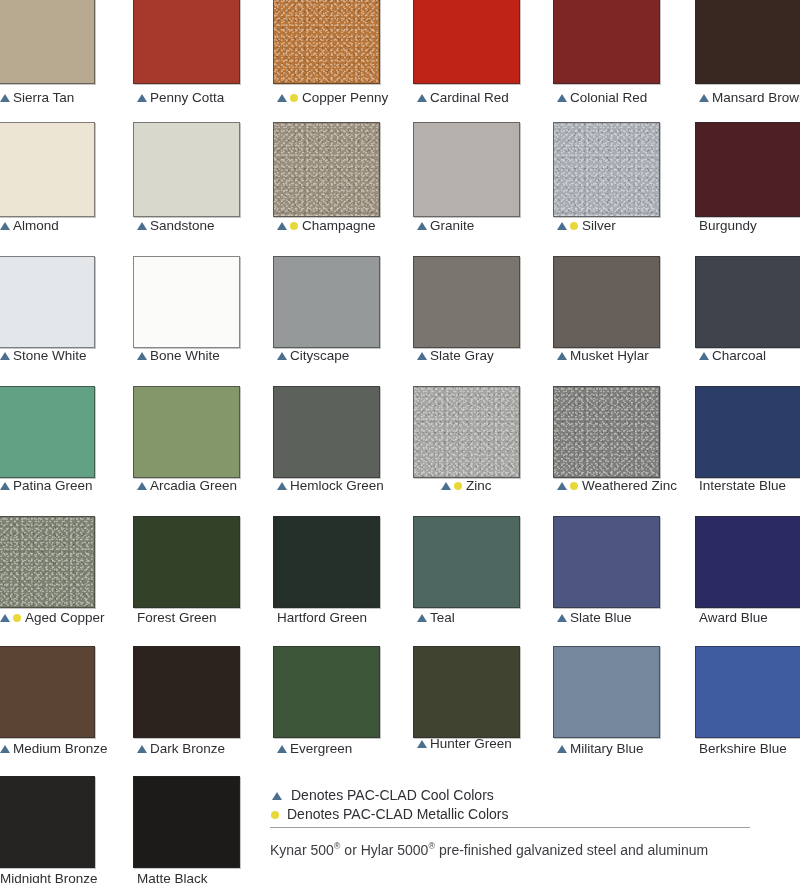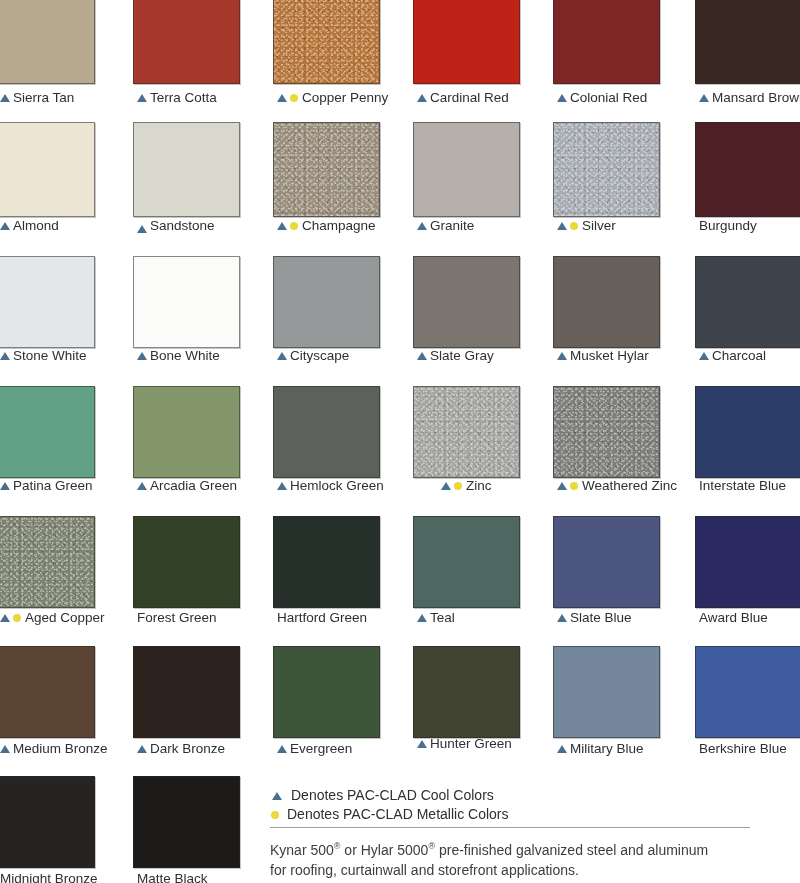--- a/index.html
+++ b/index.html
@@ -137,21 +137,21 @@
       <span class="marker-cool"></span>
       <span class="txt">Sierra Tan</span>
     </div>
     <div class="swatch-cell" style="left: 133px; top: -8px; width: 107px; height: 92px;">
       <div class="swatch" style="width: 107px; height: 92px; background: rgb(167, 57, 44);">
         <div class="grain"></div>
       </div>
     </div>
     <div class="swatch-label" style="left: 137px; top: 90px;">
       <span class="marker-cool"></span>
-      <span class="txt">Terra Cotta</span>
+      <span class="txt">Penny Cotta</span>
     </div>
     <div class="swatch-cell" style="left: 273px; top: -8px; width: 107px; height: 92px;">
       <div class="swatch metallic" style="width: 107px; height: 92px; background: rgb(184, 118, 58);">
         <div class="grain"></div>
       </div>
     </div>
     <div class="swatch-label" style="left: 277px; top: 90px;">
       <span class="marker-cool"></span>
       <span class="marker-metallic"></span>
       <span class="txt">Copper Penny</span>
@@ -190,21 +190,21 @@
     </div>
     <div class="swatch-label" style="left: 0px; top: 218px; align-items: center;">
       <span class="marker-cool"></span>
       <span class="txt">Almond</span>
     </div>
     <div class="swatch-cell" style="left: 133px; top: 122px; width: 107px; height: 95px;">
       <div class="swatch" style="width: 107px; height: 95px; background: rgb(216, 217, 204);">
         <div class="grain"></div>
       </div>
     </div>
-    <div class="swatch-label" style="left: 137px; top: 218px; align-items: flex-end;">
+    <div class="swatch-label" style="left: 137px; top: 218px;">
       <span class="marker-cool"></span>
       <span class="txt">Sandstone</span>
     </div>
     <div class="swatch-cell" style="left: 273px; top: 122px; width: 107px; height: 95px;">
       <div class="swatch metallic" style="width: 107px; height: 95px; background: rgb(154, 142, 124);">
         <div class="grain"></div>
       </div>
     </div>
     <div class="swatch-label" style="left: 277px; top: 218px;">
       <span class="marker-cool"></span>
@@ -478,14 +478,13 @@
   <div class="legend-row">
     <span class="marker-metallic"></span>
     <span>Denotes PAC-CLAD Metallic Colors</span>
   </div>
 </div>
 
 <div id="rule"></div>
 
 <div id="footnote">
   <div><span>Kynar 500</span><sup>®</sup><span> or Hylar 5000</span><sup>®</sup><span> pre-finished galvanized steel and aluminum</span></div>
-  <div>for roofing, curtainwall and storefront applications.</div>
 </div>
 
 </body></html>

